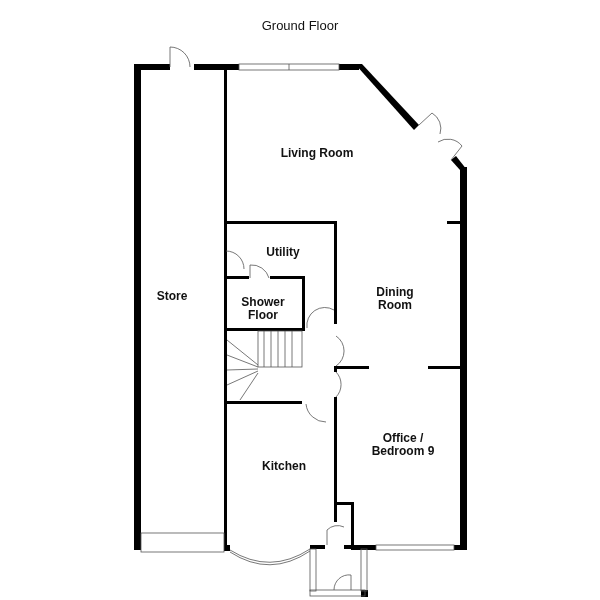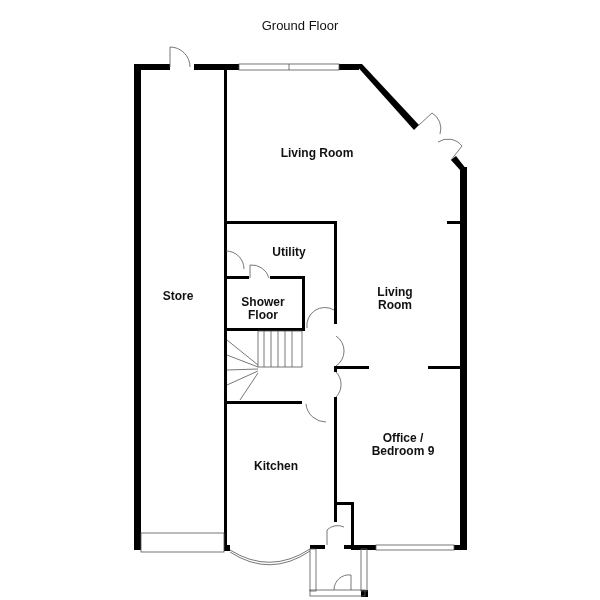--- a/index.html
+++ b/index.html
@@ -84,21 +84,21 @@
     <path d="M327 545 L327 530 A15 15 0 0 1 344 527"></path>
     <path d="M334 590 A15 15 0 0 1 351 575 L351 590"></path>
 
     <rect x="376" y="545" width="78" height="5"></rect>
   </g>
 </svg>
 
 <div class="title">Ground Floor</div>
 
 <div class="lbl" style="left:317px;top:153px">Living Room</div>
-<div class="lbl" style="left:289px;top:252px">Utility</div>
+<div class="lbl" style="left:283px;top:252px">Utility</div>
 <div class="lbl" style="left:263px;top:309px">Shower
 Floor</div>
-<div class="lbl" style="left:178px;top:296px">Store</div>
-<div class="lbl" style="left:395px;top:299px">Living
+<div class="lbl" style="left:172px;top:296px">Store</div>
+<div class="lbl" style="left:395px;top:299px">Dining
 Room</div>
 <div class="lbl" style="left:403px;top:445px">Office /
 Bedroom 9</div>
-<div class="lbl" style="left:276px;top:466px">Kitchen</div>
+<div class="lbl" style="left:284px;top:466px">Kitchen</div>
 
 </body></html>

